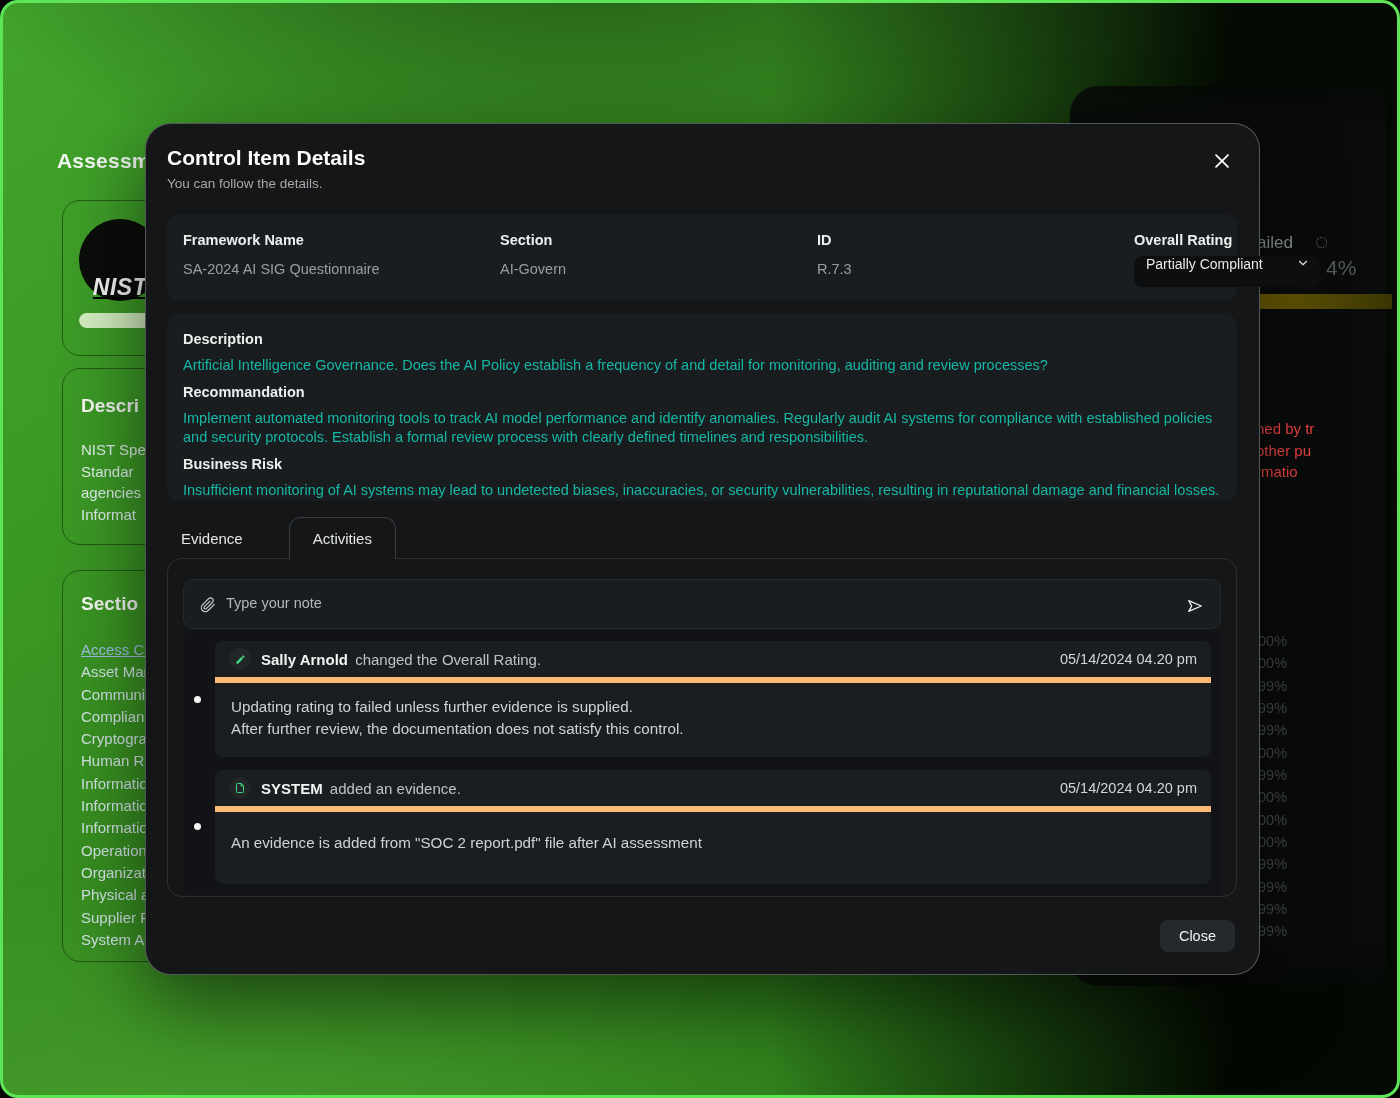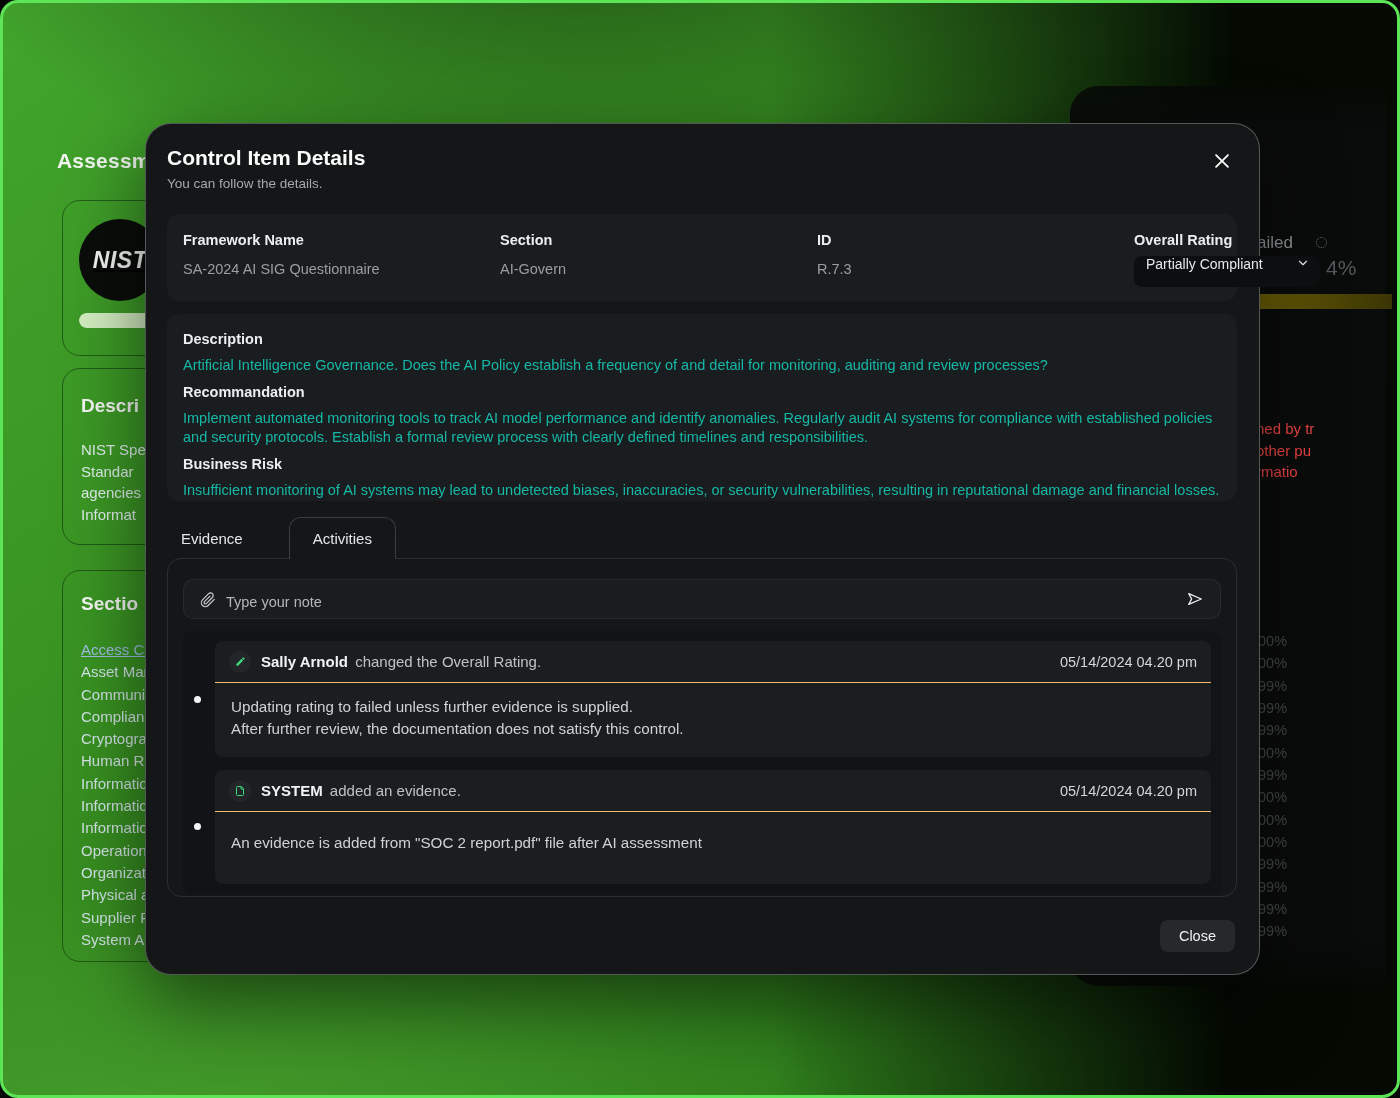--- a/index.html
+++ b/index.html
@@ -19,21 +19,21 @@
     background:linear-gradient(to bottom, rgba(6,9,6,.85), #0a0c0b 6%, #0a0c0b 94%, rgba(6,9,6,.8));
     border-radius:28px 14px 14px 28px; }
 
   
   .bg-title { position:absolute; left:57px; top:149px; font-size:21px; font-weight:700;
     color:#f2f6f0; letter-spacing:.2px; }
   .bg-card { position:absolute; left:62px; width:330px; border:1.5px solid rgba(12,40,9,.55);
     border-radius:18px; }
   .card-framework { top:200px; height:156px; }
   .nist-circle { position:absolute; left:16px; top:18px; width:82px; height:82px; border-radius:50%;
-    background:#0a0d09; display:flex; align-items:center; justify-content:center;text-decoration:underline; }
+    background:#0a0d09; display:flex; align-items:flex-end; justify-content:center;text-decoration:underline; }
   .nist-logo { color:#f5f7f5; font-weight:700; font-style:italic; font-size:23px; letter-spacing:.5px; }
   .bg-progress { position:absolute; left:16px; top:112px; width:240px; height:15px; border-radius:8px;
     background:rgba(185,230,160,.34); overflow:hidden; }
   .bg-progress-fill { height:100%; width:55%; background:#d3eec0; border-radius:8px; }
   .card-description { top:368px; height:177px; padding:26px 0 0 18px; overflow:hidden; }
   .bg-card h3 { color:#f4f7f2; font-size:19px; font-weight:700; }
   .bg-desc-lines { margin-top:22px; font-size:15px; line-height:21.5px; color:rgba(236,245,250,.93); }
   .card-sections { top:570px; height:392px; padding:22px 0 0 18px; overflow:hidden; }
   .sections-list { margin-top:24px; font-size:15px; line-height:22.3px; color:rgba(223,236,246,.92); }
   .section-item { white-space:nowrap; }
@@ -74,38 +74,38 @@
   .detail-label { font-size:14.5px; font-weight:600; color:#eceeee; margin-bottom:9px; }
   .detail-text { font-size:14.5px; color:#14b8a6; line-height:19px; margin-bottom:9px; }
 
   .tabs { position:absolute; left:21px; top:393px; height:42px; display:flex; gap:32px; z-index:3; }
   .tab { display:flex; align-items:center; padding:0 14px; font-size:15px; color:#e4e6e7; cursor:pointer; }
   .tab-active { border:1px solid #3a3e40; border-bottom:0; border-radius:12px 12px 0 0;
     background:#141618; padding:0 23px; }
 
   .activities-panel { position:absolute; left:21px; top:434px; width:1070px; height:339px;
     border:1px solid rgba(255,255,255,.1); border-radius:14px; }
-  .note-input-wrap { position:absolute; left:15px; right:15px; top:20px; height:40px;
+  .note-input-wrap { position:absolute; left:15px; right:15px; top:20px; height:50px;
     background:#1a1d1f; border:1px solid rgba(255,255,255,.06); border-radius:10px;
-    display:flex; align-items:flex-end; padding:8px 14px; }
+    display:flex; align-items:flex-start; padding:15px 14px; }
   .clip-btn { width:20px; height:20px; display:flex; align-items:center; justify-content:center;
     margin-right:8px; cursor:pointer; }
   .note-input { flex:1; background:transparent; border:0; outline:0; color:#dfe1e2;
     font-size:14.5px; font-family:"Liberation Sans", sans-serif; }
   .note-input::placeholder { color:#b4b6b8; }
   .send-btn { width:22px; height:22px; display:flex; align-items:center; justify-content:center; cursor:pointer; }
 
   .activity-list { position:absolute; left:15px; right:15px; top:72px; height:264px;
     background:#111316; border-radius:10px; padding:10px 0; display:flex; flex-direction:column;
     gap:13px; overflow:hidden; }
   .activity-row { display:flex; align-items:center; }
   .timeline-dot { flex:0 0 7px; height:7px; border-radius:50%; background:#f4f5f5; margin:0 14px 0 11px; }
   .activity-card { flex:1; margin-right:10px; background:#1b1e21; border-radius:8px; }
   .activity-head { display:flex; align-items:center; gap:10px; height:42px; padding:0 14px;
-    border-bottom:1px solid #fdba74; }
+    border-bottom:6px solid #fdba74; }
   .avatar { width:22px; height:22px; border-radius:50%; background:#232628; display:flex;
     align-items:center; justify-content:center; flex:0 0 22px; }
   .activity-title { font-size:15px; color:#bfc2c3; }
   .actor { color:#f1f2f2; font-weight:600; margin-right:3px; }
   .timestamp { margin-left:auto; color:#d3d5d6; font-size:14.5px; }
   .activity-body { padding:13px 16px 18px; font-size:15.2px; line-height:21.5px; color:#cfd2d3; }
   .activity-card.tall .activity-body { padding:20px 16px 30px; }
 
   .close-btn { position:absolute; right:24px; top:796px; height:32px; padding:5px 19px;
     background:#26292c; border:0; border-radius:8px; color:#f0f1f1; font-size:14.5px;

